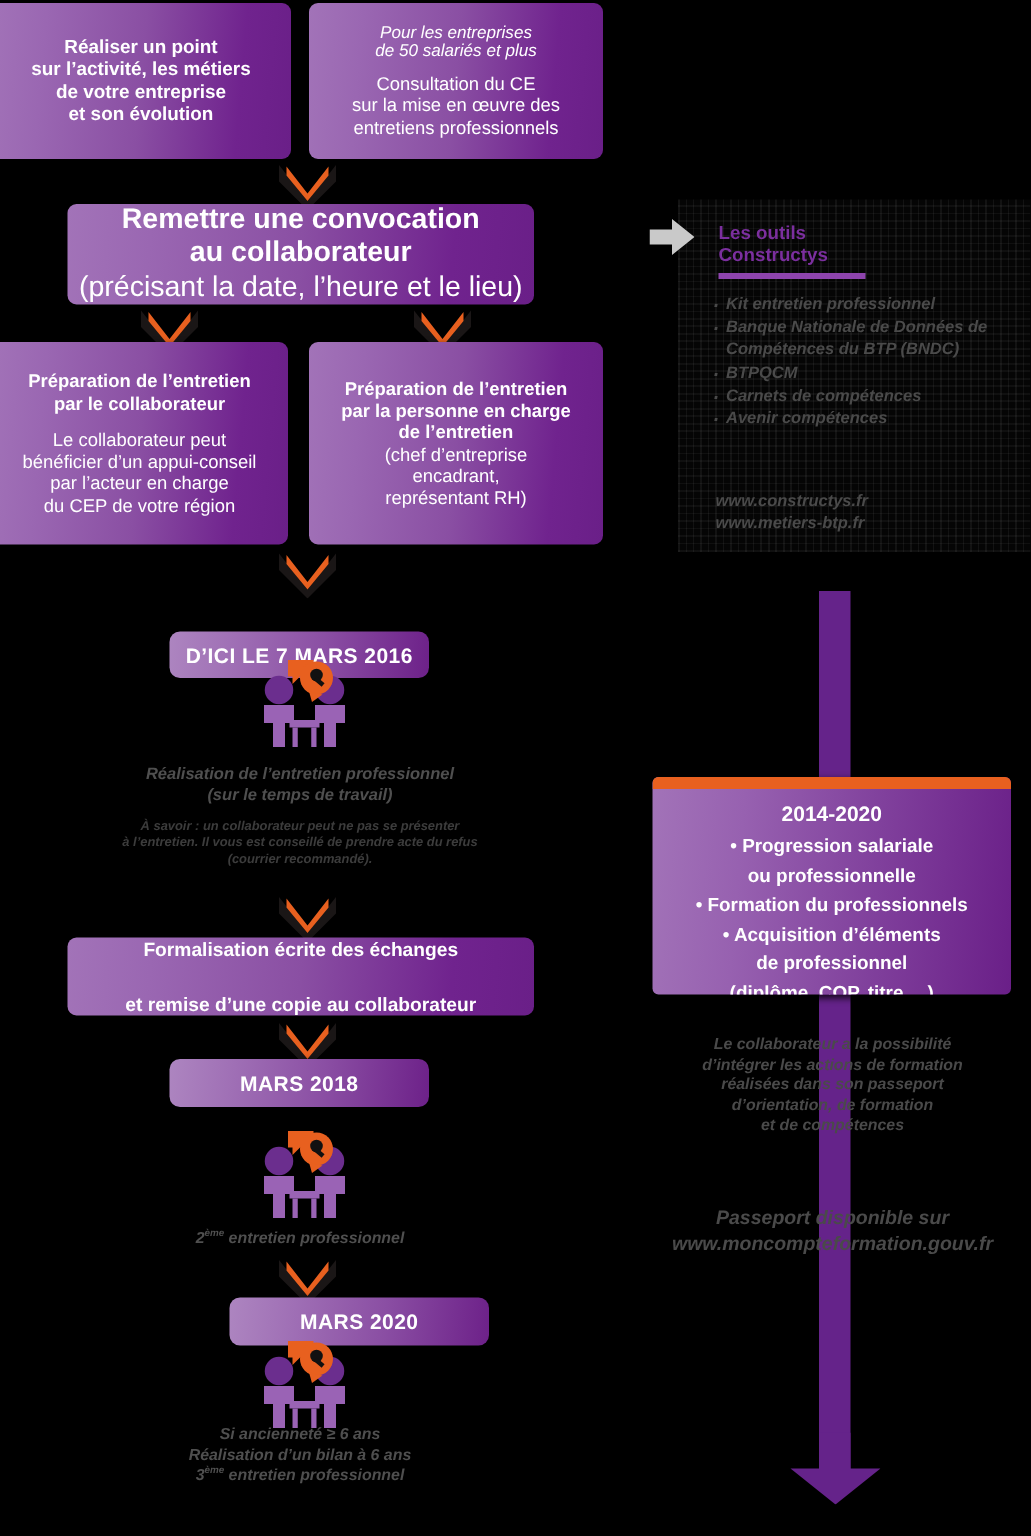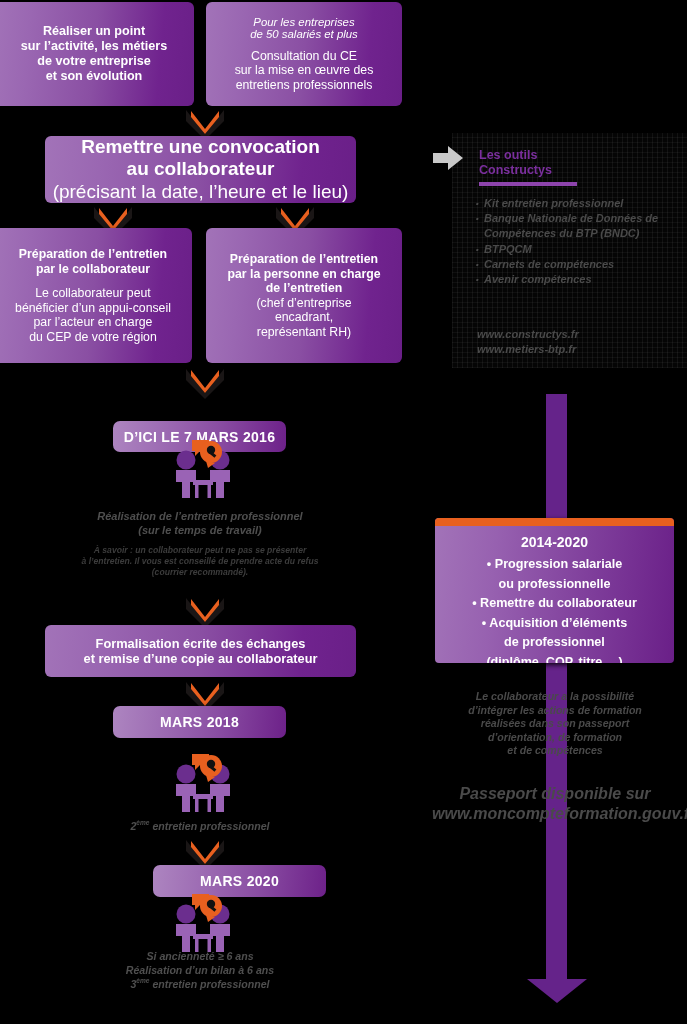--- a/index.html
+++ b/index.html
@@ -201,21 +201,21 @@
     <div>(courrier recommandé).</div>
   </div>
 
   <div class="chev" style="left:182px;top:596px;">
     <svg viewBox="0 0 46 32">
         <path d="M4 2 L23 26 L42 2 L42 13 L23 32 L4 13 Z" fill="#1a1616"></path>
         <path d="M9 3 L23 21 L37 3 L37 9 L23 26 L9 9 Z" fill="#e8601f"></path>
       </svg>
   </div>
 
-  <div class="box" style="left:45px;top:625px;width:311px;height:52px;font-size:12.8px;">
+  <div class="box" style="left:45px;top:625px;width:311px;height:52px;font-size:12.8px;justify-content:space-between;">
     <p class="b-title">Formalisation écrite des échanges</p>
     <p class="b-title">et remise d’une copie au collaborateur</p>
   </div>
 
   <div class="chev" style="left:182px;top:680px;">
     <svg viewBox="0 0 46 32">
         <path d="M4 2 L23 26 L42 2 L42 13 L23 32 L4 13 Z" fill="#1a1616"></path>
         <path d="M9 3 L23 21 L37 3 L37 9 L23 26 L9 9 Z" fill="#e8601f"></path>
       </svg>
   </div>
@@ -312,33 +312,33 @@
         <path d="M20 0 h21 v24 h20 l-30 24 l-30 -24 h19 z" fill="#65238a"></path>
       </svg>
   </div>
 
   <div class="box2014">
     <div class="cap-orange"></div>
     <p class="yr">2014-2020</p>
     <ul>
       <li>• Progression salariale</li>
       <li>ou professionnelle</li>
-      <li>• Remettre du collaborateur</li>
+      <li>• Formation du professionnels</li>
       <li>• Acquisition d’éléments</li>
       <li>de professionnel</li>
       <li>(diplôme, CQP, titre,…)</li>
     </ul>
   </div>
 
   <div class="cap" style="left:432px;top:690px;width:246px;font-size:10.6px;color:#4a4a4a;">
     <div>Le collaborateur a la possibilité</div>
     <div>d’intégrer les actions de formation</div>
     <div>réalisées dans son passeport</div>
     <div>d’orientation, de formation</div>
     <div>et de compétences</div>
   </div>
 
-  <div class="cap" style="left:432px;top:784px;width:246px;font-size:16px;color:#4a4a4a;">
+  <div class="cap" style="left:432px;top:804px;width:246px;font-size:13px;color:#4a4a4a;">
     <div>Passeport disponible sur</div>
     <div>www.moncompteformation.gouv.fr</div>
   </div>
 
 </div>
 
 </body></html>

